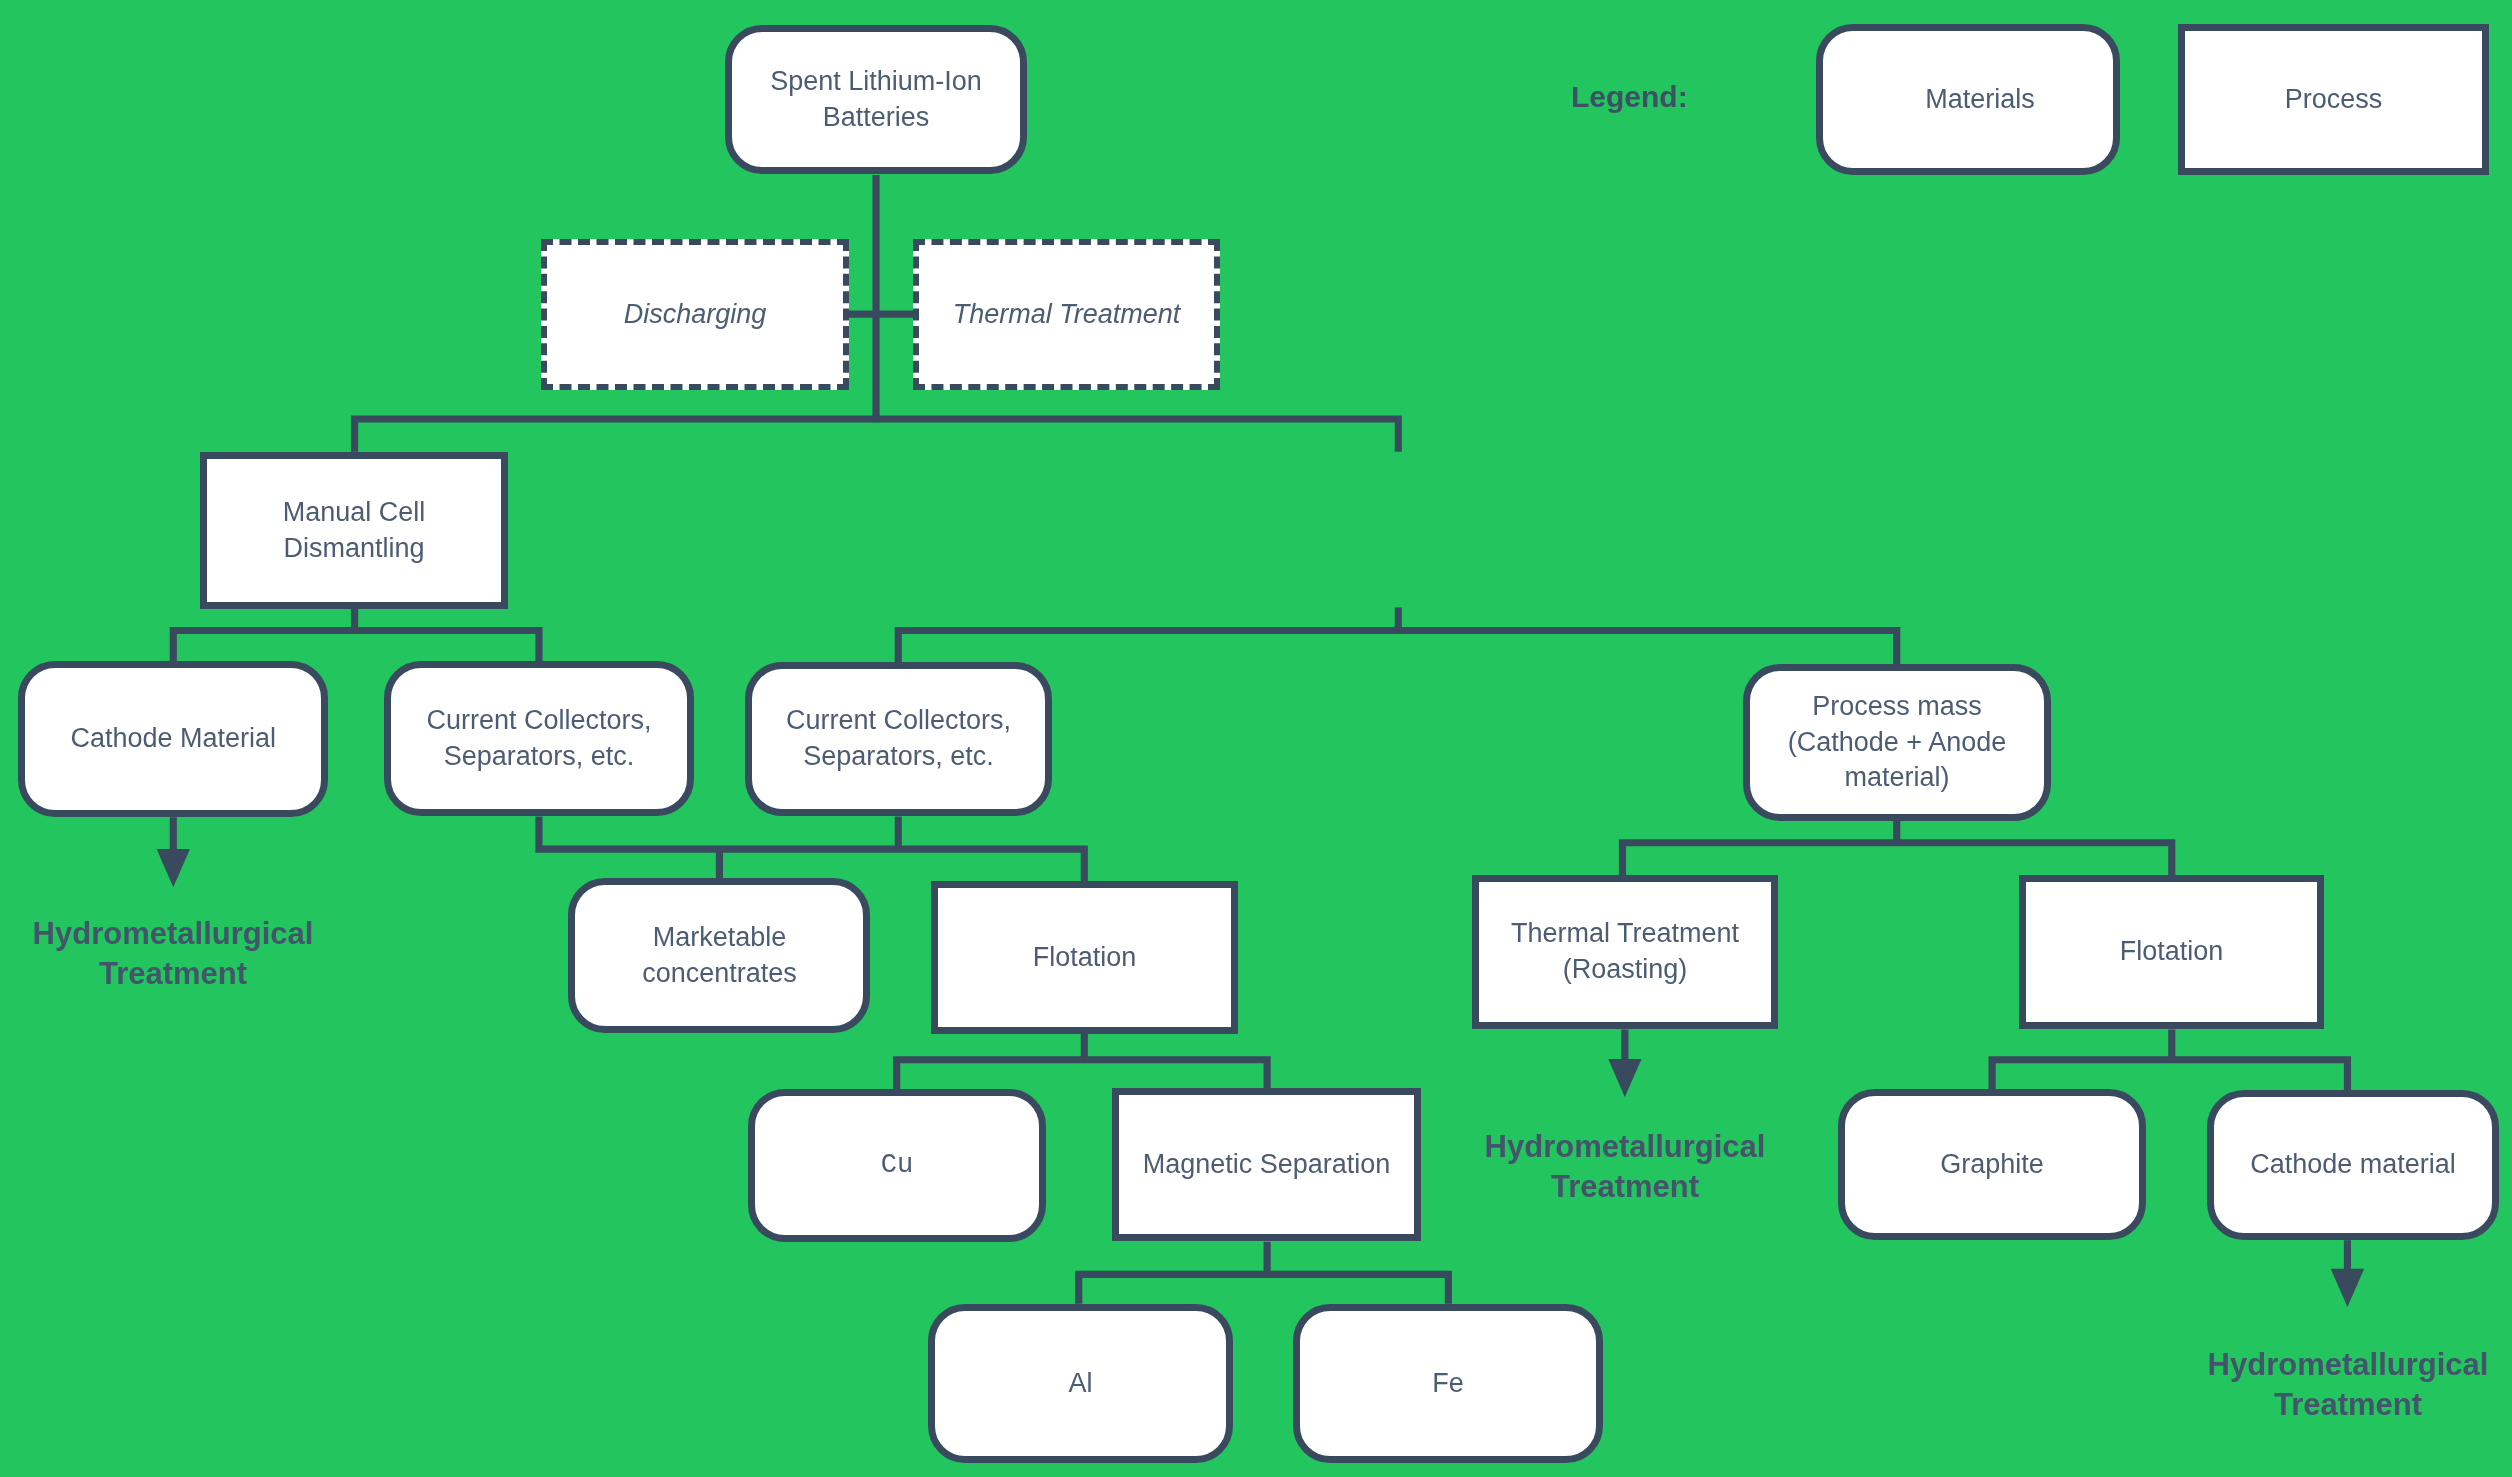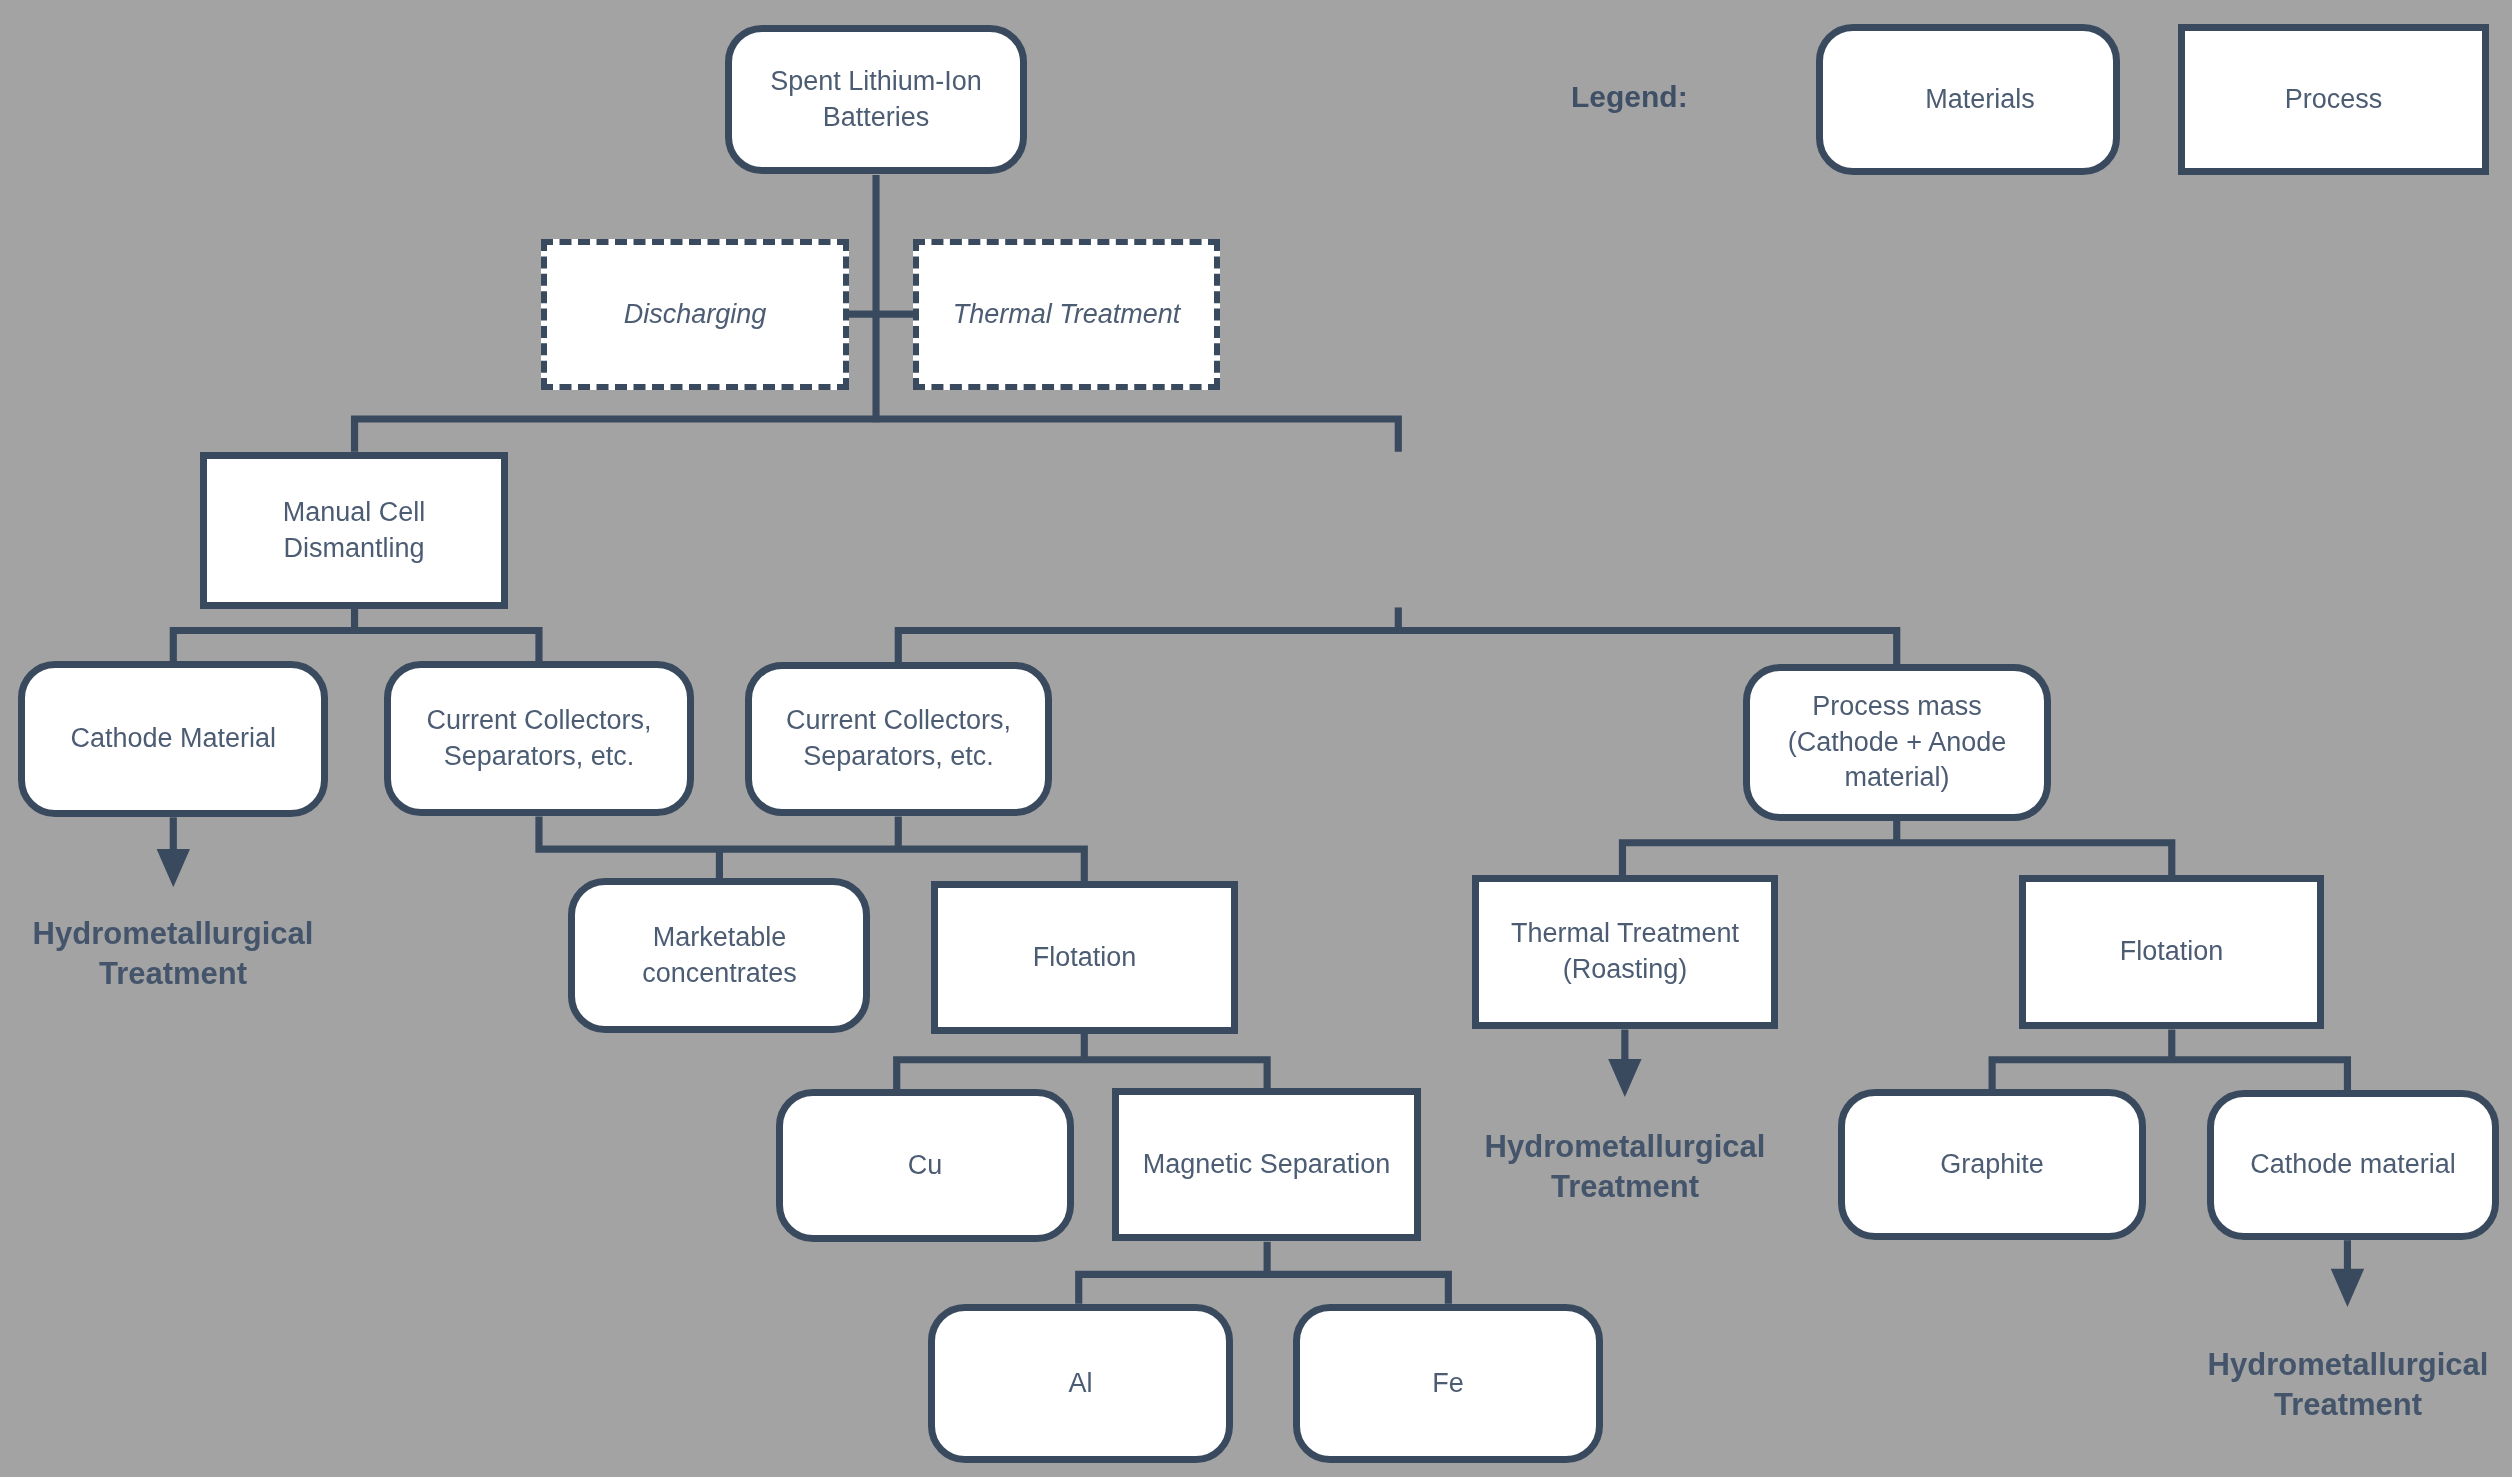--- a/index.html
+++ b/index.html
@@ -1,21 +1,21 @@
 <!DOCTYPE html>
 <html style="font-size:12.7px"><head>
 <meta charset="utf-8">
 <style>
   html, body { margin: 0; padding: 0; background: #ffffff; }
   body { font-family: "Liberation Sans", sans-serif; }
   .canvas {
     position: relative;
     width: 2512px;
     height: 1478px;
-    background: #a3a3a3;
+    background: #22c55e;
     overflow: hidden;
   }
   svg.wires { position: absolute; left: 0; top: 0; }
   .node {
     position: absolute;
     box-sizing: border-box;
     background: #ffffff;
     border: 7.2px solid #3a4a5e;
     color: #4c5c73;
     display: flex;
@@ -109,21 +109,21 @@
 (Cathode + Anode
 material)</div>
 
   <div class="node rounded" style="left:568px; top:878px; width:302px; height:155px;padding-left:9px;">Marketable
 concentrates</div>
   <div class="node" style="left:931px; top:881px; width:307px; height:153px;">Flotation</div>
   <div class="node" style="left:1472px; top:875px; width:306px; height:154px;">Thermal Treatment
 (Roasting)</div>
   <div class="node" style="left:2019px; top:875px; width:305px; height:154px;">Flotation</div>
 
-  <div class="node rounded" style="left:776px; top:1089px; width:298px; height:153px;">Cu</div>
+  <div class="node rounded" style="left:748px; top:1089px; width:298px; height:153px;font-family:Liberation Mono, monospace;">Cu</div>
   <div class="node" style="left:1112px; top:1088px; width:309px; height:153px;">Magnetic Separation</div>
   <div class="node rounded" style="left:1838px; top:1089px; width:308px; height:151px;">Graphite</div>
   <div class="node rounded" style="left:2207px; top:1090px; width:292px; height:150px;">Cathode material</div>
 
   <div class="node rounded" style="left:928px; top:1304px; width:305px; height:159px;">Al</div>
   <div class="node rounded" style="left:1293px; top:1304px; width:310px; height:159px;">Fe</div>
 
   <div class="outcome" style="left:173px; top:914px;">Hydrometallurgical
 Treatment</div>
   <div class="outcome" style="left:1625px; top:1127px;">Hydrometallurgical

